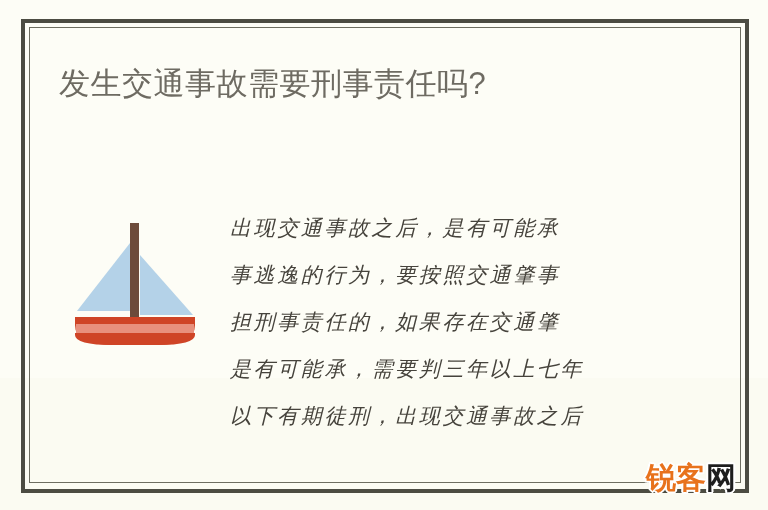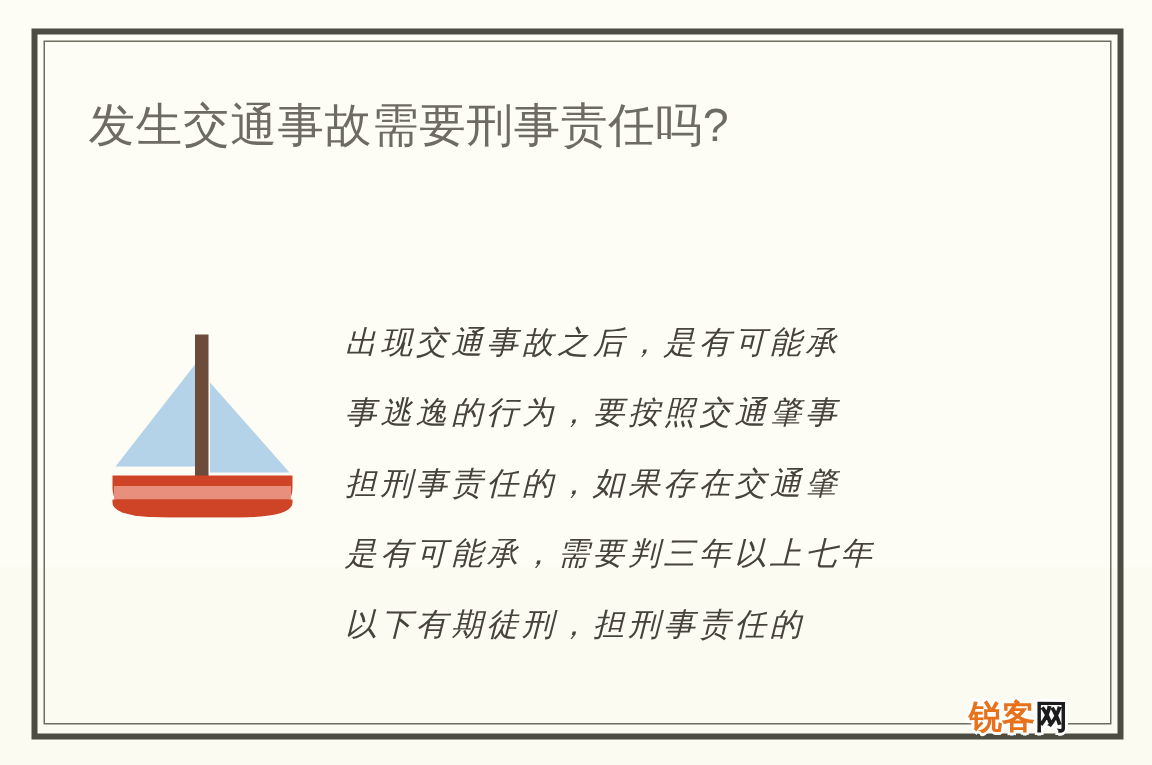--- a/index.html
+++ b/index.html
@@ -94,21 +94,21 @@
     white-space: nowrap;
     font-style: italic;
     font-weight: normal;
   }
 
   
   .watermark {
     position: absolute;
     left: 646px;
     top: 461px;
-    font-size: 22px;
+    font-size: 30px;
     line-height: 34px;
     font-weight: bold;
     letter-spacing: 0px;
     white-space: nowrap;
   }
   .wm-a {
     color: #e8721c;
     -webkit-text-stroke: 3px #ffffff;
     paint-order: stroke fill;
     text-shadow:
@@ -154,21 +154,21 @@
         <rect x="5" y="107" width="118" height="9" fill="#e8907d"></rect>
         <path d="M4,116 L124,116 L124,118 Q124,128 86,128 L42,128 Q4,128 4,118 Z" fill="#cf4426"></path>
       </svg>
     </div>
 
     <div class="body-text">
       <div class="body-line">出现交通事故之后，是有可能承</div>
       <div class="body-line">事逃逸的行为，要按照交通肇事</div>
       <div class="body-line">担刑事责任的，如果存在交通肇</div>
       <div class="body-line">是有可能承，需要判三年以上七年</div>
-      <div class="body-line">以下有期徒刑，担刑事责任的</div>
+      <div class="body-line">以下有期徒刑，出现交通事故之后</div>
     </div>
 
   </div>
 
   <div class="watermark">
     <span class="wm-a">锐客</span><span class="wm-b">网</span>
   </div>
 
 </div>
 

